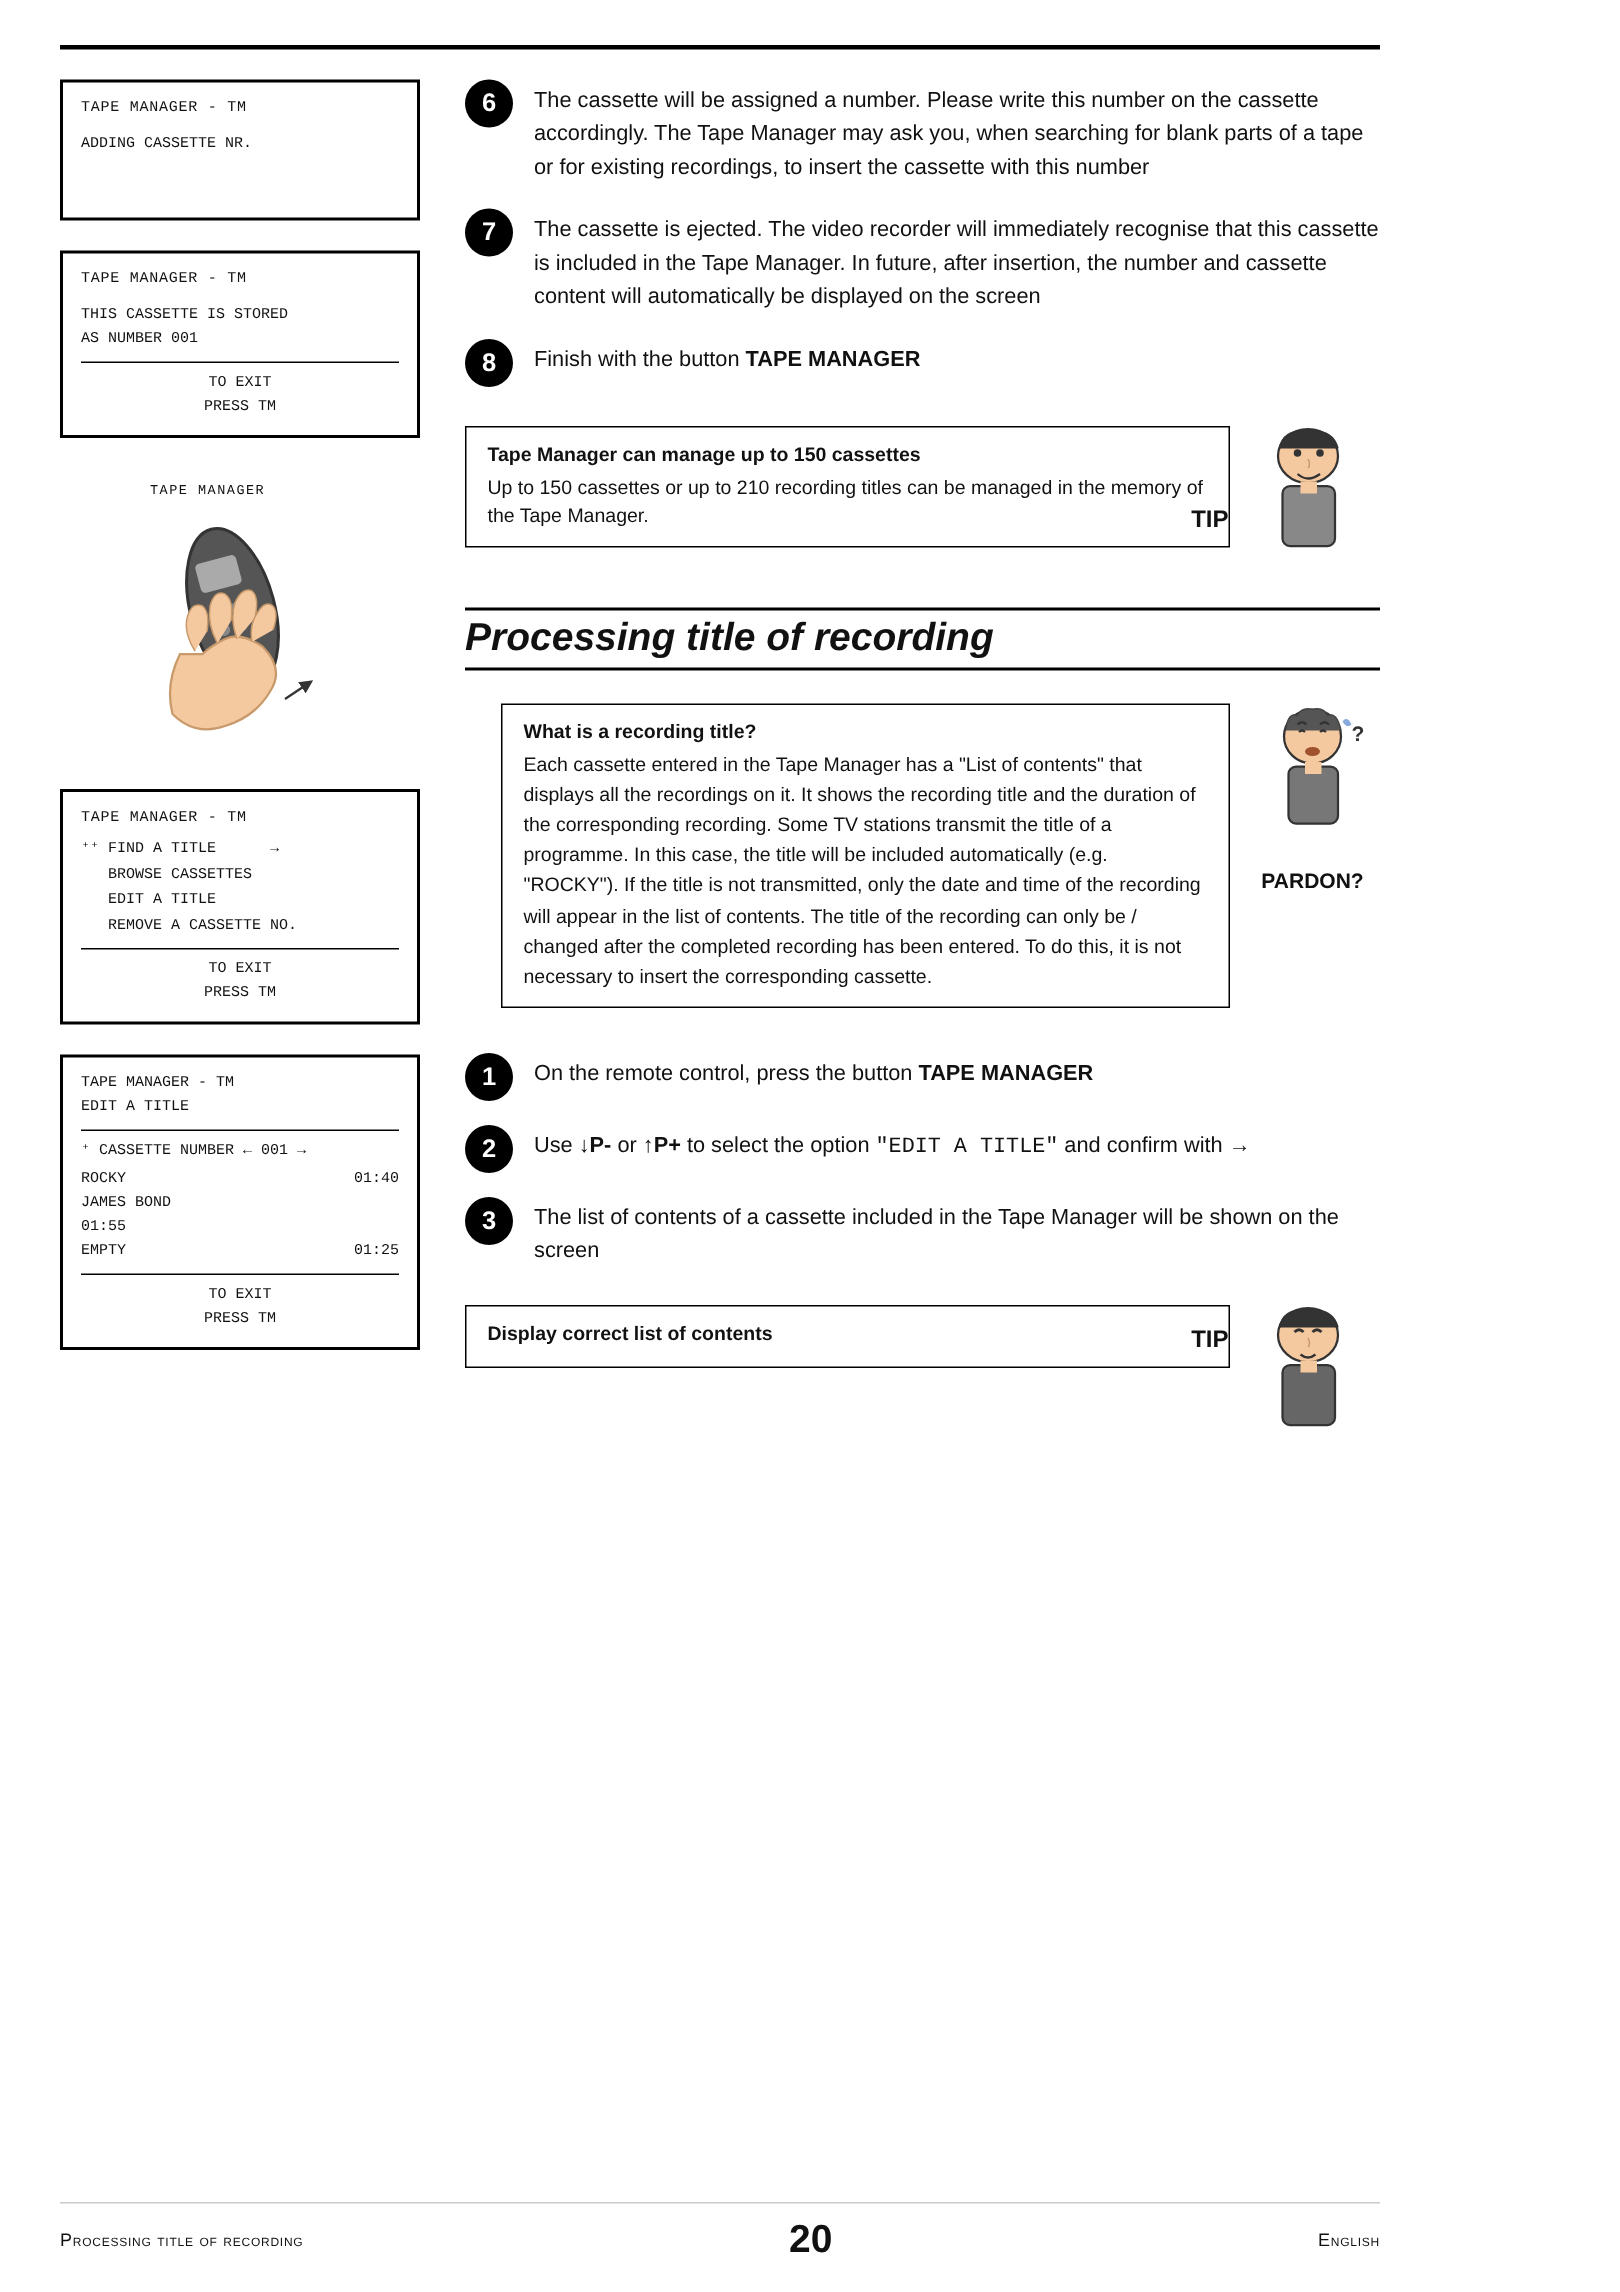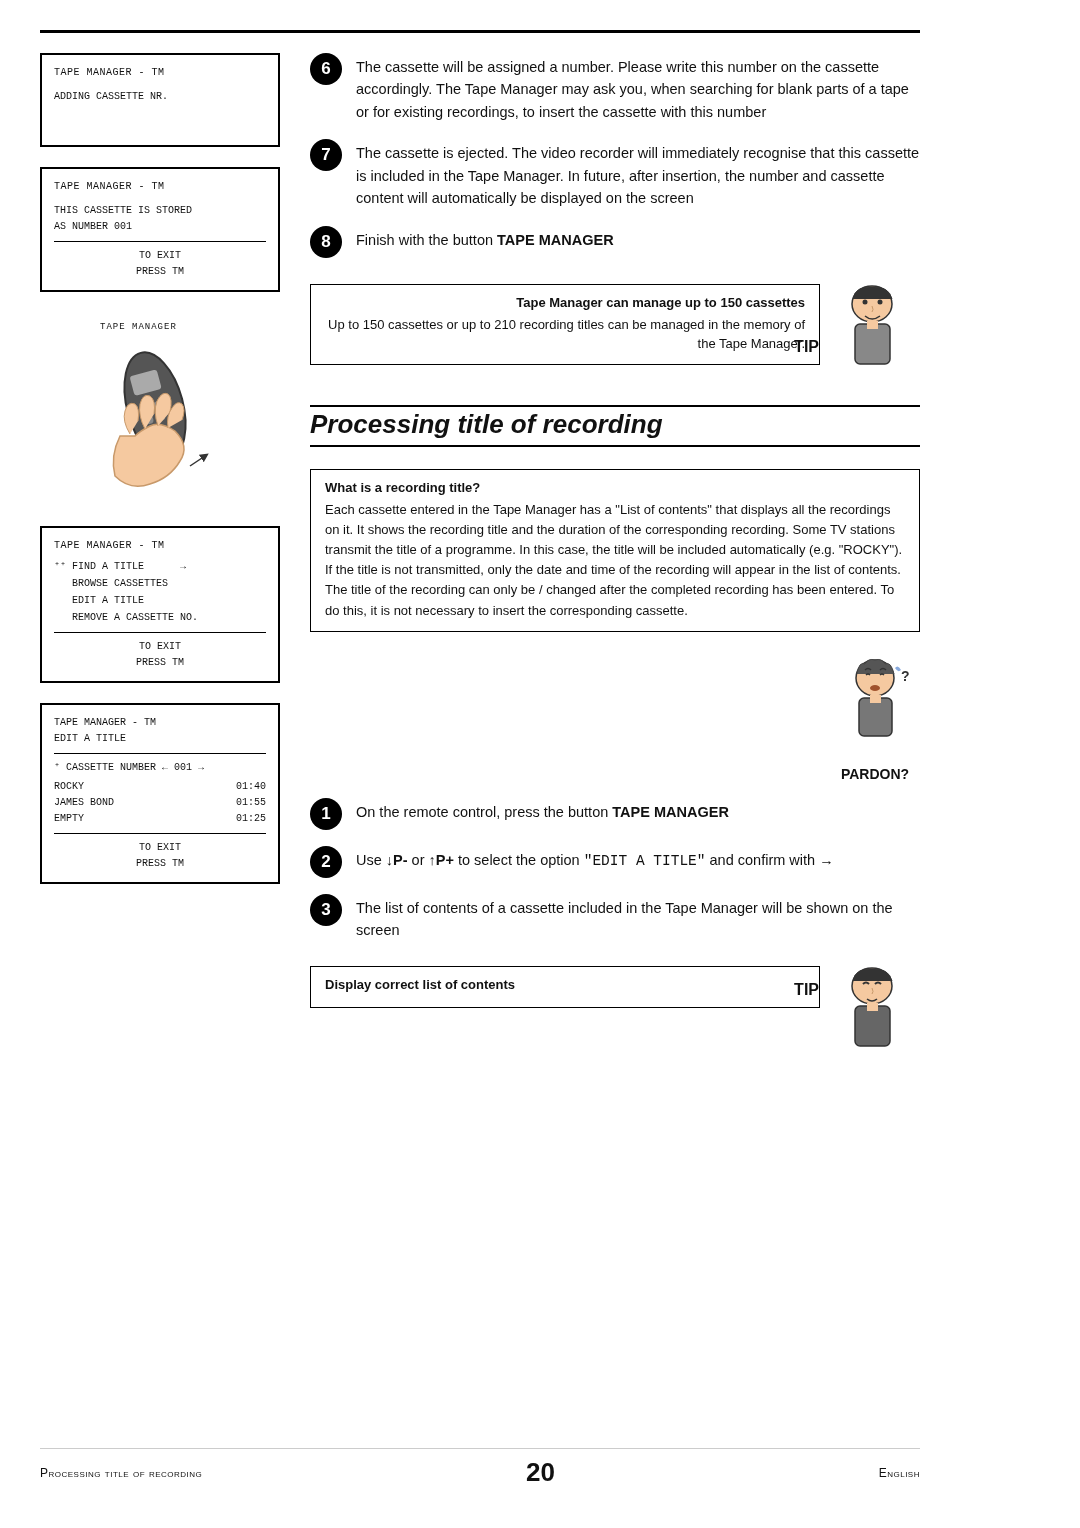--- a/index.html
+++ b/index.html
@@ -9,21 +9,21 @@
       background: #fff;
       font-family: Arial, sans-serif;
       font-size: 14px;
       color: #111;
       position: relative;
     }
 
     .page-container {
       width: 960px;
       min-height: 1528px;
-      padding: 30px 40px 40px 40px;
+      padding: 30px 40px 20px 40px;
       display: flex;
       flex-direction: column;
     }
 
     
     .top-line {
       width: 100%;
       height: 3px;
       background: #000;
       margin-bottom: 20px;
@@ -285,21 +285,21 @@
       <div class="screen-box">
         <div class="mono" style="font-size:10px;">TAPE MANAGER - TM</div>
         <div class="mono" style="font-size:10px;">EDIT A TITLE</div>
         <div class="separator"></div>
         <div class="mono" style="font-size:10px;">⁺ CASSETTE NUMBER  ← 001 →</div>
         <div style="height:3px;"></div>
         <div class="mono" style="font-size:10px; display:flex; justify-content:space-between;">
           <span>ROCKY</span>
             <span>01:40</span>
         </div>
-        <div class="mono" style="font-size:10px; display:flex; justify-content:space-between;">
+        <div class="mono" style="font-size:10px; display:flex; justify-content:space-between;flex-direction:column;">
           <span>JAMES BOND</span>
             <span>01:55</span>
         </div>
         <div class="mono" style="font-size:10px; display:flex; justify-content:space-between;">
           <span>EMPTY</span>
             <span>01:25</span>
         </div>
         <div class="separator"></div>
         <div class="mono" style="font-size:10px; text-align:center;">TO EXIT</div>
         <div class="mono" style="font-size:10px; text-align:center;">PRESS TM</div>
@@ -324,21 +324,21 @@
         <div class="step-row">
           <div class="step-number">8</div>
           <div class="step-text">
             Finish with the button <strong>TAPE MANAGER</strong>
           </div>
         </div>
 
       </div>
 
       <div style="display:flex; flex-direction:row; align-items:flex-start; gap:10px; margin-bottom:18px;">
-        <div style="flex:1;text-align:right;">
+        <div style="flex:1;">
           <div class="tip-box">
             <div class="tip-box-title">Tape Manager can manage up to 150 cassettes</div>
             <div class="tip-box-content">Up to 150 cassettes or up to 210 recording titles can be managed in the memory of the Tape Manager.</div>
             <div class="tip-label">TIP</div>
           </div>
         </div>
 
         <div style="width:90px; flex-shrink:0;">
           <svg width="85" height="100" viewBox="0 0 85 100">
 
@@ -360,21 +360,21 @@
         </div>
       </div>
 
       <div style="margin-bottom:12px;">
         <div style="border-top:2px solid #000; margin-bottom:2px;"></div>
         <div style="border-bottom:2px solid #000; padding-bottom:5px; margin-bottom:10px;">
           <span style="font-size:26px; font-weight:bold; font-style:italic;">Processing title of recording</span>
         </div>
       </div>
 
-      <div style="display:flex; flex-direction:column; align-items:flex-end; gap:10px; margin-bottom:16px;">
+      <div style="display:flex; flex-direction:row; align-items:flex-start; gap:10px; margin-bottom:16px;margin-left:24px;">
         <div style="flex:1;">
           <div class="info-box">
             <div class="info-box-title">What is a recording title?</div>
             <div class="info-box-content">Each cassette entered in the Tape Manager has a "List of contents" that displays all the recordings on it. It shows the recording title and the duration of the corresponding recording. Some TV stations transmit the title of a programme. In this case, the title will be included automatically (e.g. "ROCKY"). If the title is not transmitted, only the date and time of the recording will appear in the list of contents. The title of the recording can only be / changed after the completed recording has been entered. To do this, it is not necessary to insert the corresponding cassette.</div>
           </div>
         </div>
 
         <div style="width:90px; flex-shrink:0; display:flex; flex-direction:column; align-items:center; justify-content:flex-end;">
           <svg width="85" height="110" viewBox="0 0 85 110">
 

